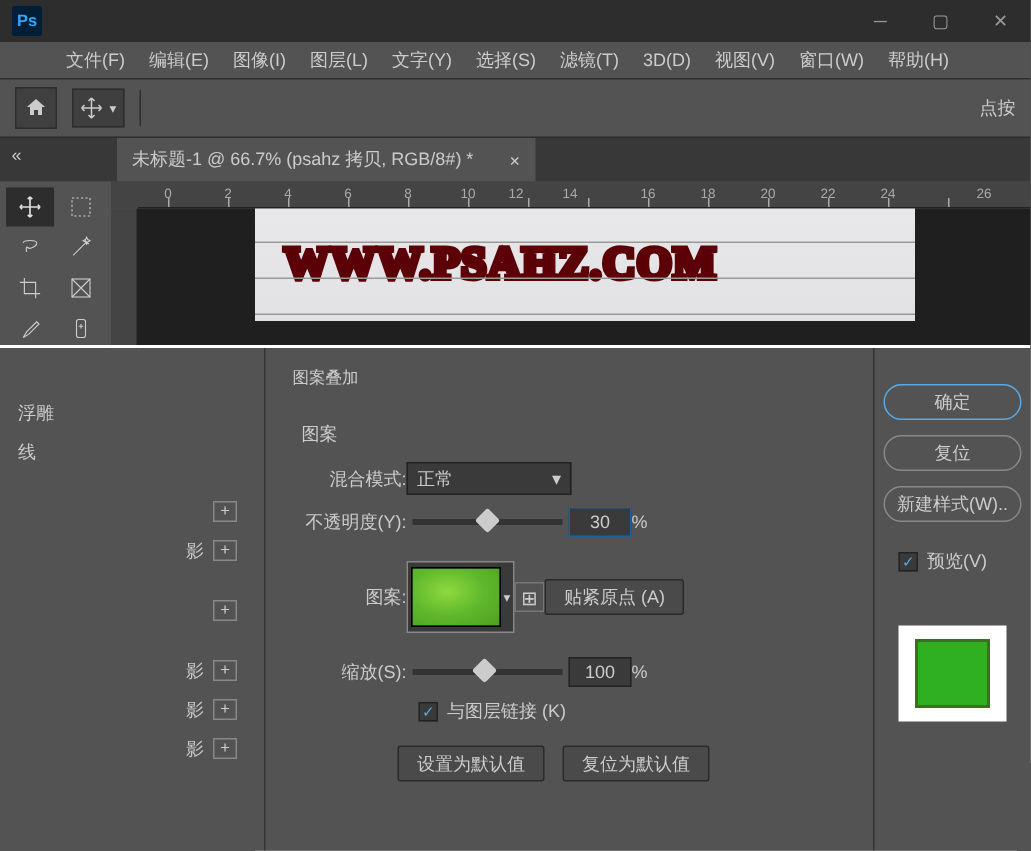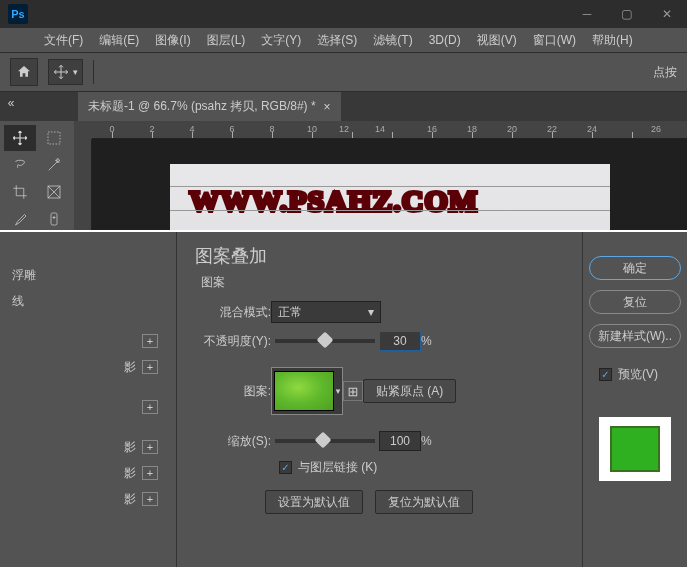--- a/index.html
+++ b/index.html
@@ -8,48 +8,48 @@
 .ps-logo{width:20px;height:20px;background:#001e36;color:#31a8ff;display:flex;align-items:center;justify-content:center;font-weight:bold;font-size:11px;margin:0 8px;border-radius:2px}
 .win-controls{margin-left:auto;display:flex}
 .win-btn{width:40px;height:28px;display:flex;align-items:center;justify-content:center;color:#999}
 .menubar{height:24px;background:#535353;display:flex;align-items:center;padding-left:38px;gap:4px}
 .menu-item{padding:2px 6px;cursor:pointer}
 .optbar{height:40px;background:#535353;border-top:1px solid #2d2d2d;border-bottom:1px solid #2d2d2d;display:flex;align-items:center;padding:0 10px;gap:10px}
 .home-btn{width:28px;height:28px;background:#404040;display:flex;align-items:center;justify-content:center;border:1px solid #2d2d2d}
 .move-tool-ind{display:flex;align-items:center;gap:4px;padding:4px;background:#3f3f3f;border:1px solid #2d2d2d}
 .tab-area{display:flex;background:#383838}
 .panel-collapse{width:18px;height:18px;background:#383838;display:flex;align-items:center;justify-content:center;margin:2px}
-.doc-tab{background:#535353;padding:6px 10px;display:flex;align-items:center;gap:8px;font-size:11px;color:#ddd}
+.doc-tab{background:#535353;padding:6px 10px;display:flex;align-items:center;gap:24px;font-size:11px;color:#ddd}
 .main-area{display:flex;height:140px}
 .toolbox{width:74px;background:#535353;display:flex;flex-direction:column;padding:4px;gap:1px}
 .tool-row{display:flex;gap:2px}
 .tool{width:32px;height:26px;display:flex;align-items:center;justify-content:center;position:relative}
 .tool.active{background:#2d2d2d}
 .tool svg{width:18px;height:18px}
 .ruler-h{height:18px;background:#444;border-bottom:1px solid #222;position:relative;overflow:hidden;flex:1}
 .ruler-v{width:18px;background:#444;border-right:1px solid #222}
 .canvas-area{flex:1;display:flex;flex-direction:column}
 .canvas-body{flex:1;display:flex}
-.canvas{flex:1;background:#1f1f1f;display:flex;justify-content:center;padding-top:25px}
+.canvas{flex:1;background:#1f1f1f;display:flex;justify-content:center;}
 .paper{width:440px;height:75px;background:linear-gradient(#e8e8ea,#e2e2e4);position:relative;overflow:hidden}
 .paper::before,.paper::after{content:"";position:absolute;left:0;right:0;height:1px;background:#999}
 .paper::before{top:22px}
 .paper::after{top:46px}
 .paper .line3{position:absolute;left:0;right:0;top:70px;height:1px;background:#999}
 .watermark{font-family:Georgia,serif;font-size:30px;font-weight:bold;color:#5c0008;-webkit-text-stroke:4px #5c0008;letter-spacing:1px;position:relative;top:20px;left:20px}
 .ruler-tick{position:absolute;bottom:0;width:1px;height:6px;background:#aaa}
 .ruler-num{position:absolute;bottom:4px;font-size:9px;color:#aaa;transform:translateX(-50%)}
 .dialog-area{position:absolute;top:230px;left:0;right:0;bottom:0;background:#fff}
 .dialog-body{position:absolute;top:2px;left:0;right:0;bottom:0;background:#535353;display:flex}
 .left-panel{width:177px;border-right:1px solid #333;padding-top:30px}
 .style-item{height:26px;display:flex;align-items:center;padding-left:12px;position:relative;color:#bbb}
 .plus-box{position:absolute;right:18px;width:16px;height:14px;border:1px solid #888;display:flex;align-items:center;justify-content:center;font-size:11px;color:#ccc}
 .fx-item{justify-content:flex-end;padding-right:18px}
 .center-panel{flex:1;padding:12px 18px}
-.section-title{font-size:18px;margin-bottom:6px}
+.section-title{font-size:11px;margin-bottom:22px}
 .subsection{font-size:12px;margin:4px 0 10px 6px}
 .form-row{display:flex;align-items:center;margin:8px 0;gap:0}
 .form-label{width:76px;text-align:right}
 .select{background:#3a3a3a;border:1px solid #222;height:22px;width:110px;padding:2px 6px;display:flex;align-items:center;justify-content:space-between}
 .slider{width:100px;height:4px;background:#333;position:relative;margin:0 4px}
 .slider-thumb{position:absolute;top:-5px;width:12px;height:12px;background:#ccc;border-radius:2px;transform:translateX(-50%) rotate(45deg)}
 .num-input{width:42px;height:20px;background:#3a3a3a;border:1px solid #1e5f9e;text-align:center;padding:2px}
 .num-input.plain{border:1px solid #222}
 .pattern-swatch{width:60px;height:40px;background:radial-gradient(ellipse at 40% 40%,#8fd93f,#5fb82c 50%,#4fa020);border:1px solid #000}
 .pattern-box{width:72px;height:48px;border:1px solid #888;display:flex;align-items:center;justify-content:center;background:#3a3a3a;gap:2px}

